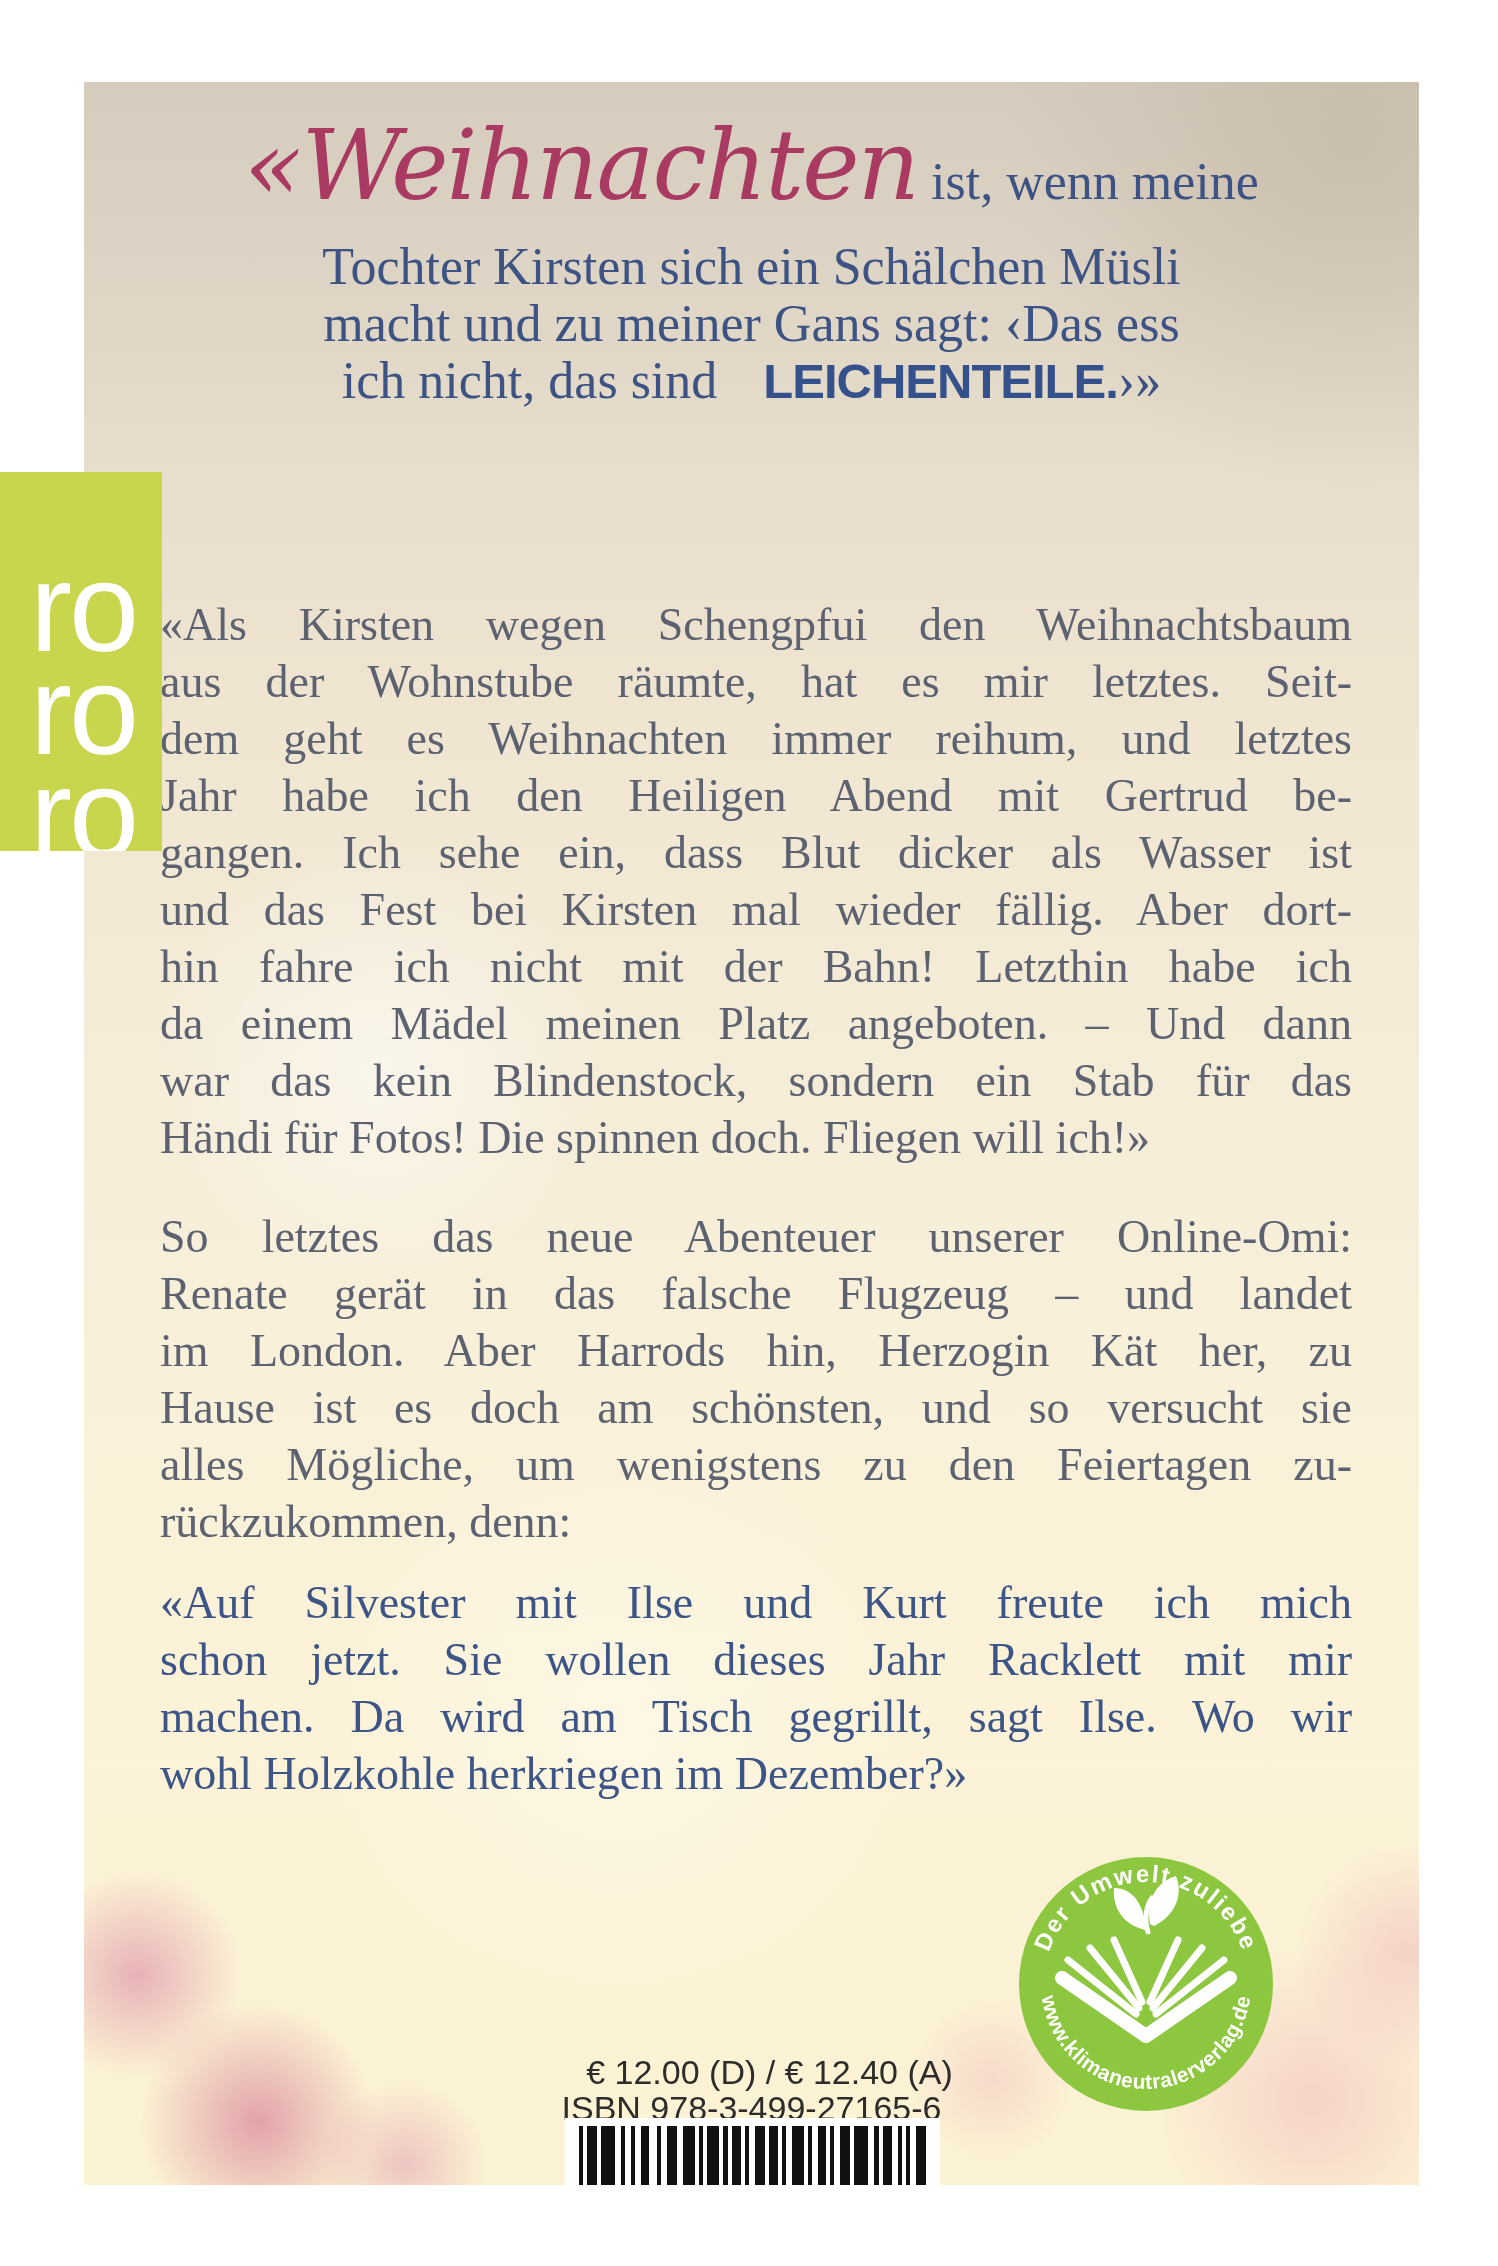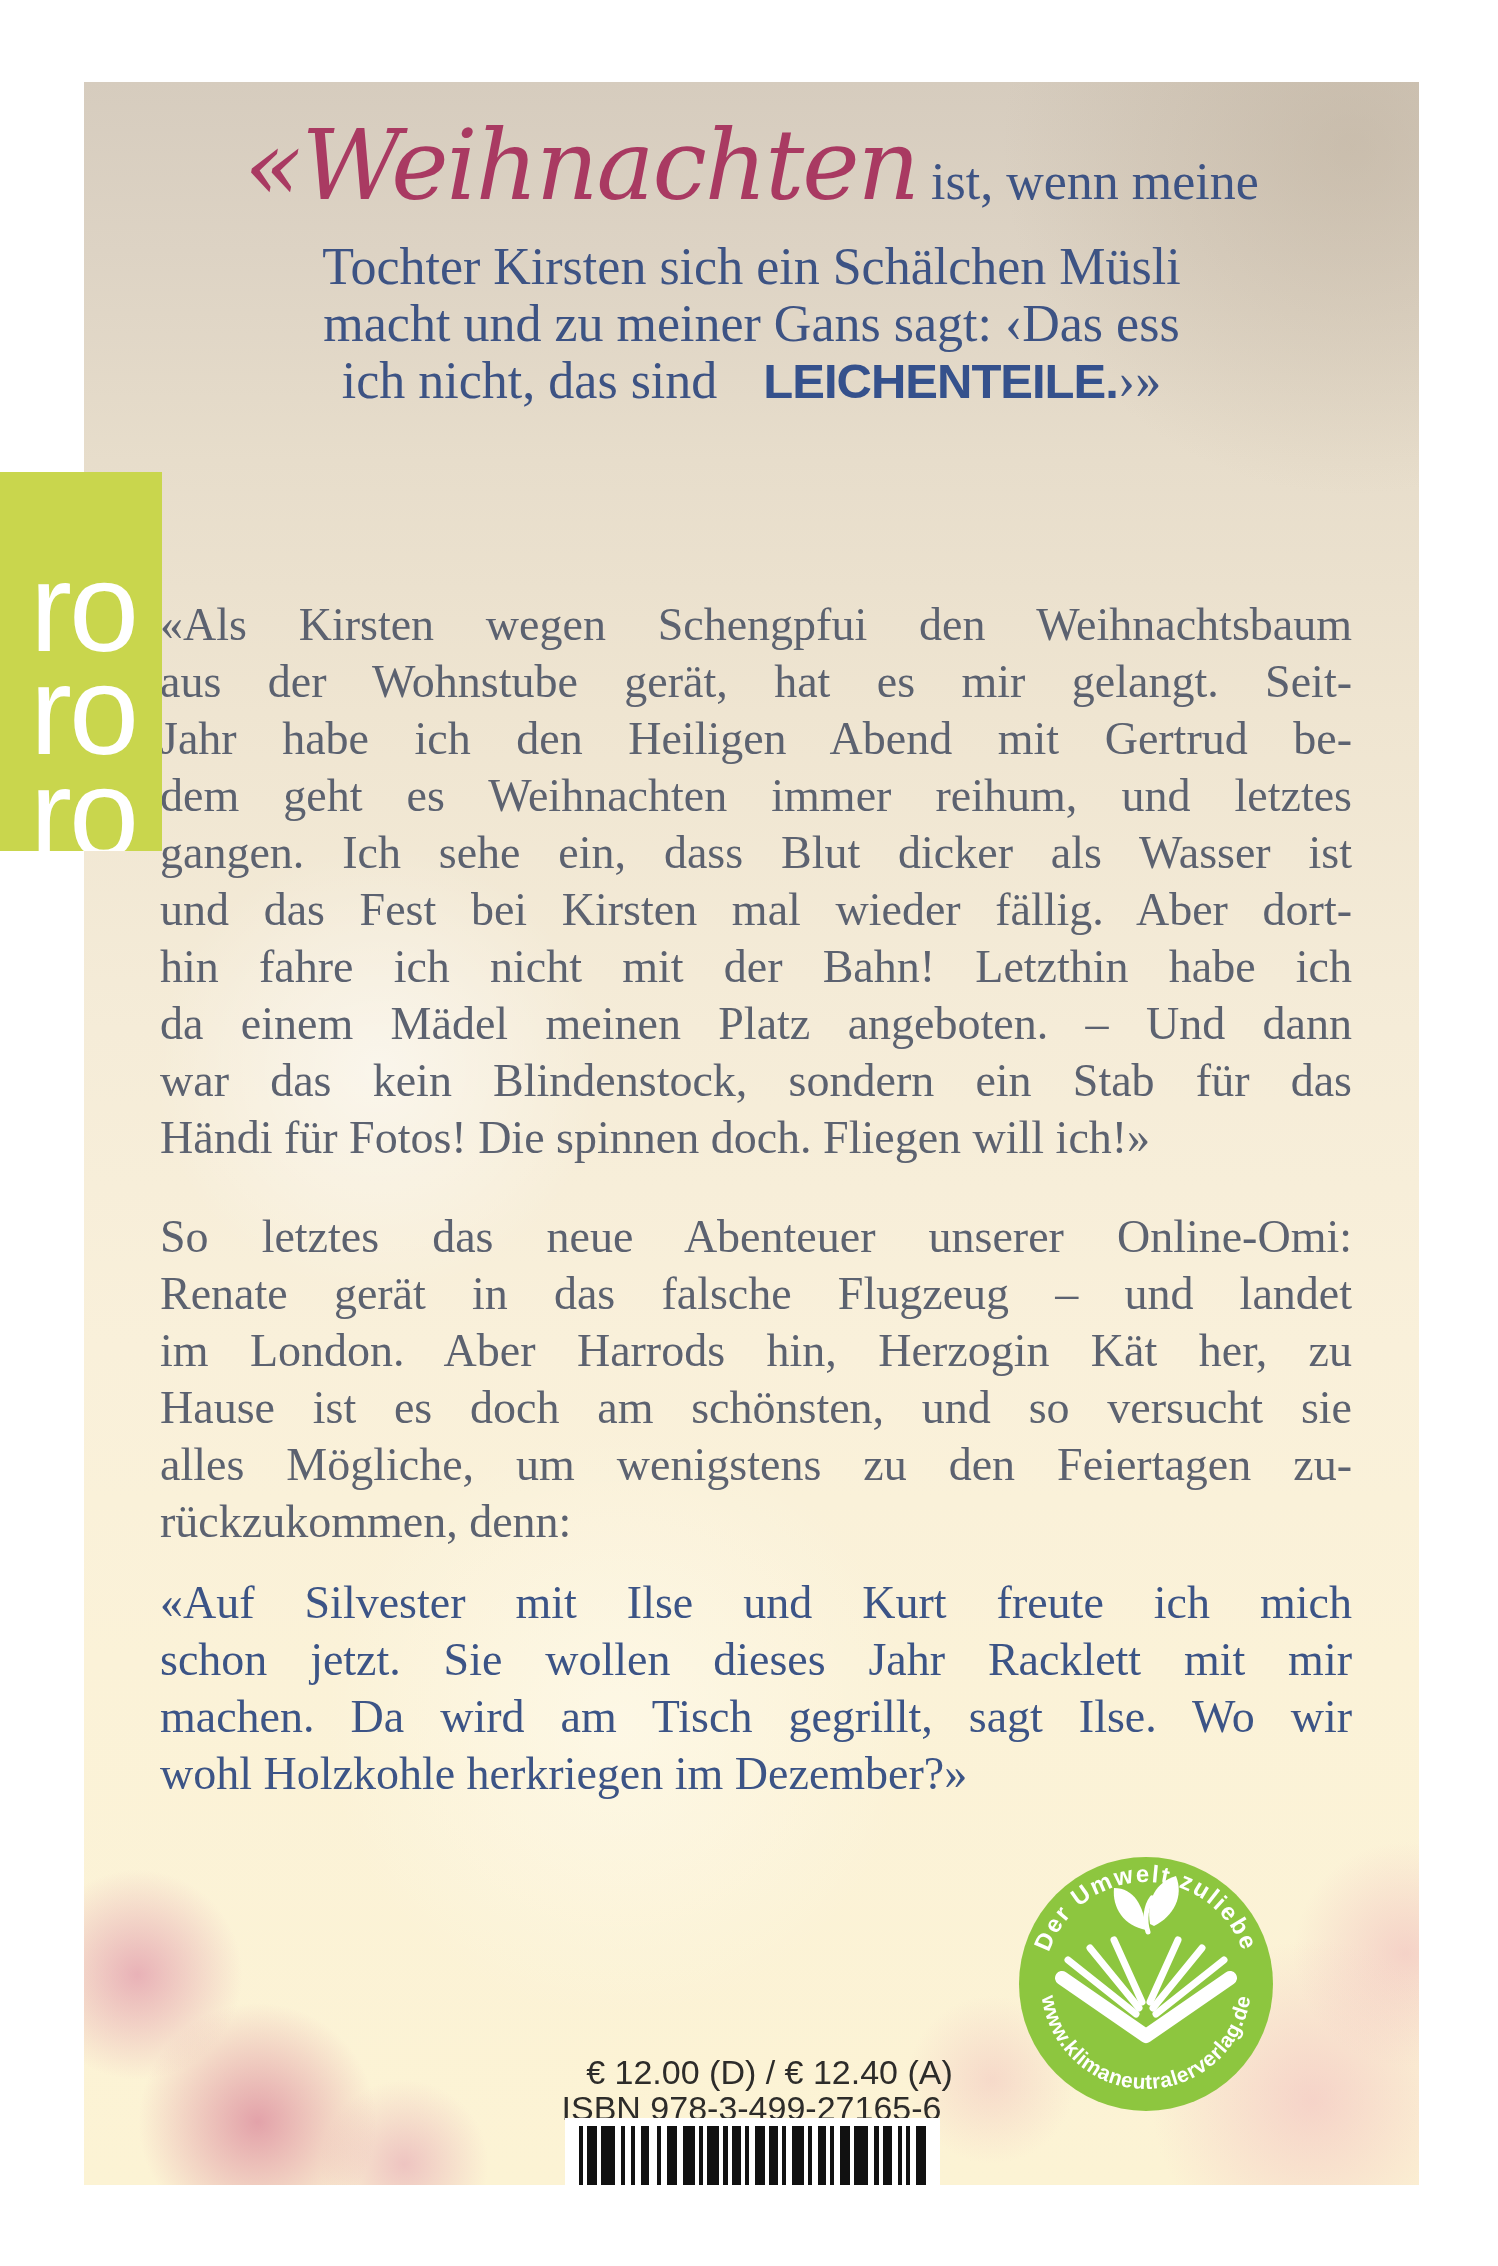--- a/index.html
+++ b/index.html
@@ -72,23 +72,23 @@
       <div class="qline">Tochter Kirsten sich ein Schälchen Müsli</div>
       <div class="qline">macht und zu meiner Gans sagt: ‹Das ess</div>
       <div class="qline">
         <span>ich nicht, das sind </span><span class="qemph">LEICHENTEILE.</span><span>›»</span>
       </div>
     </div>
 
     <div id="bodytext">
       <div id="para1" class="para gray">
           <div class="line">«Als Kirsten wegen Schengpfui den Weihnachtsbaum</div>
-          <div class="line">aus der Wohnstube gerät, hat es mir gelangt. Seit-</div>
+          <div class="line">aus der Wohnstube räumte, hat es mir letztes. Seit-</div>
+          <div class="line">dem geht es Weihnachten immer reihum, und letztes</div>
           <div class="line">Jahr habe ich den Heiligen Abend mit Gertrud be-</div>
-          <div class="line">dem geht es Weihnachten immer reihum, und letztes</div>
           <div class="line">gangen. Ich sehe ein, dass Blut dicker als Wasser ist</div>
           <div class="line">und das Fest bei Kirsten mal wieder fällig. Aber dort-</div>
           <div class="line">hin fahre ich nicht mit der Bahn! Letzthin habe ich</div>
           <div class="line">da einem Mädel meinen Platz angeboten. – Und dann</div>
           <div class="line">war das kein Blindenstock, sondern ein Stab für das</div>
           <div class="line">Händi für Fotos! Die spinnen doch. Fliegen will ich!»</div>
         </div>
       <div id="para2" class="para gray">
           <div class="line">So letztes das neue Abenteuer unserer Online-Omi:</div>
           <div class="line">Renate gerät in das falsche Flugzeug – und landet</div>

